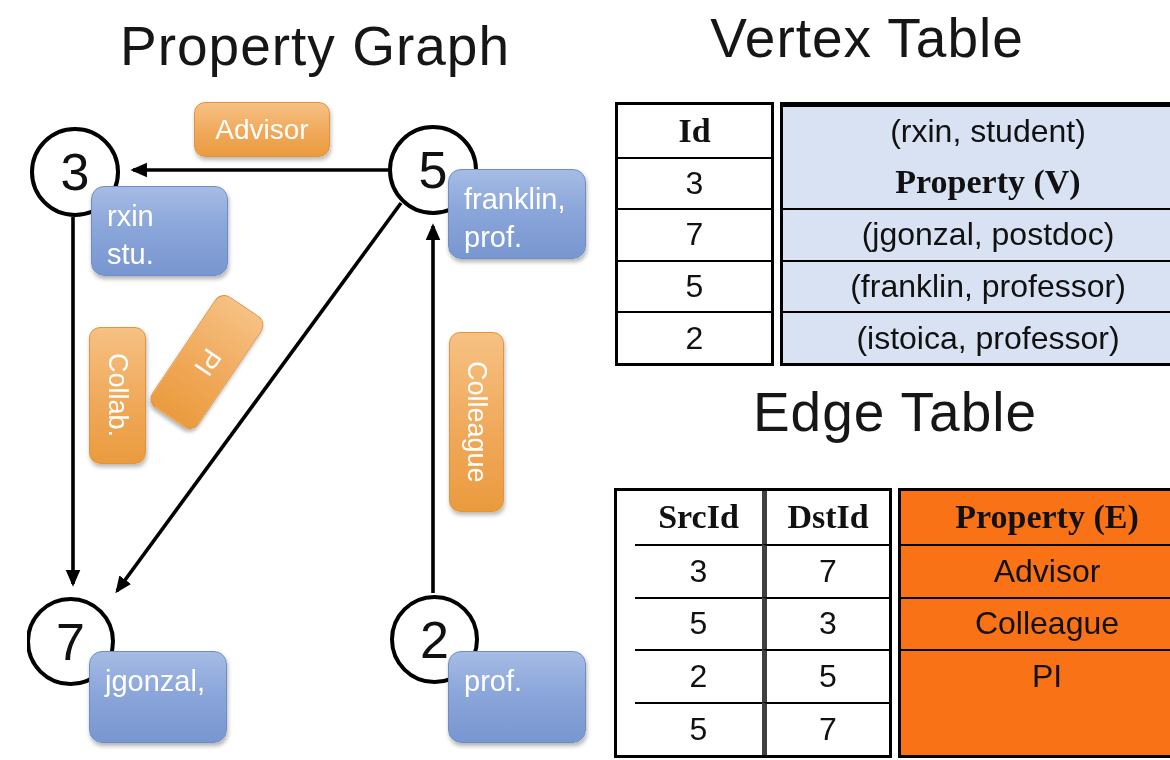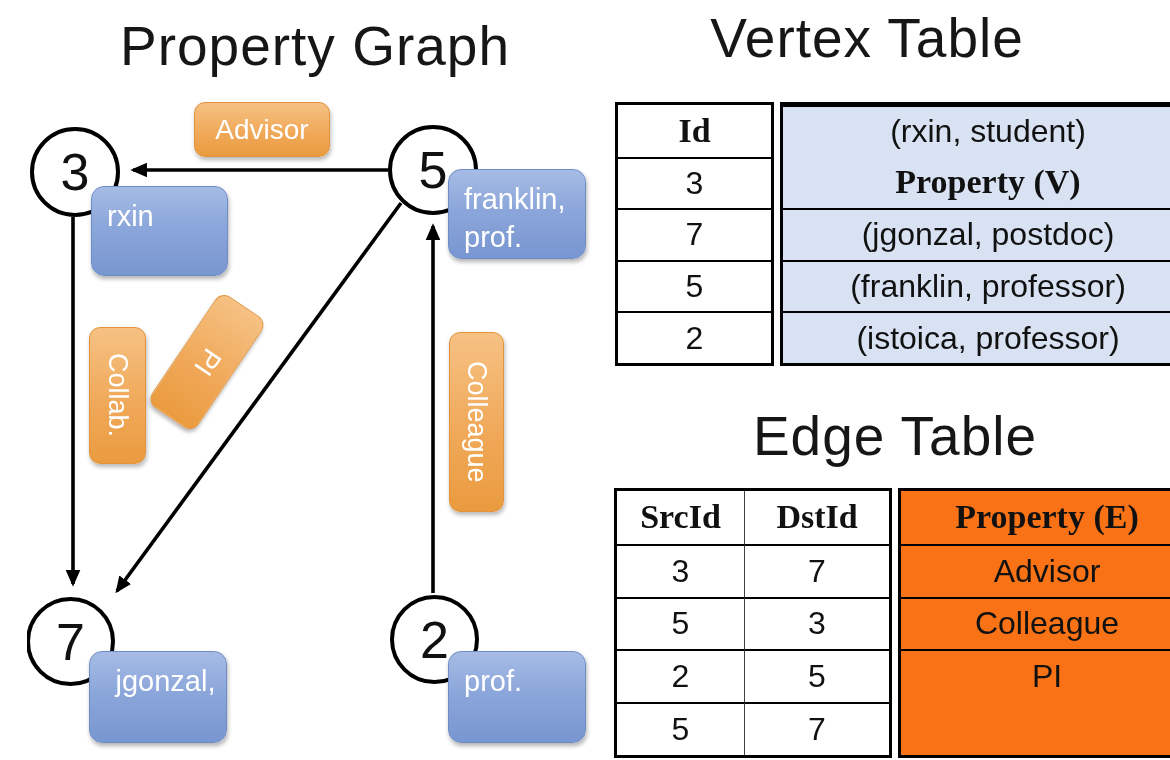--- a/index.html
+++ b/index.html
@@ -42,34 +42,34 @@
     border:3px solid #000;display:grid;grid-template-rows:repeat(5,1fr);
     background:#fff;z-index:1;
   }
   .tblock .cell{
     border-top:2px solid #000;
     display:flex;align-items:center;justify-content:center;
     font-size:32px;font-weight:300;white-space:nowrap;
   }
   .tblock .cell.r0{border-top:none;}
   .tblock .cell.hdr{font-weight:700;font-size:34px;font-family:Liberation Serif, serif;}
-  .twocol{grid-template-columns:127px 1fr;}
-  .twocol .cell.c1{border-left:1px solid #404040;}
+  .twocol{grid-template-columns:127px 1fr;padding-left:18px;}
+  .twocol .cell.c1{border-left:5px solid #404040;}
   .fill-blue{background:#D8E2F3;}
   .fill-tan{background:#f97316;}
   svg{position:absolute;left:0;top:0;z-index:1;}
 </style>
 </head>
 <body>
 
 <div id="canvas">
 
   <div class="abs big-title" style="left:288px;top:14px;">Property Graph</div>
   <div class="abs big-title" style="left:840px;top:6px;">Vertex Table</div>
-  <div class="abs big-title" style="left:868px;top:404px;">Edge Table</div>
+  <div class="abs big-title" style="left:868px;top:380px;">Edge Table</div>
 
   <svg width="580" height="760" viewBox="0 0 580 760">
     <defs>
       <marker id="arr" viewBox="0 0 10 10" refX="8.4" refY="5" markerWidth="4.6" markerHeight="4.6" orient="auto">
         <path d="M0,0.6 L10,5 L0,9.4 z" fill="#000"></path>
       </marker>
     </defs>
     <line x1="361" y1="170" x2="106" y2="170" stroke="#000" stroke-width="3.6" marker-end="url(#arr)"></line>
     <line x1="46" y1="217" x2="46" y2="584" stroke="#000" stroke-width="3.6" marker-end="url(#arr)"></line>
     <line x1="374" y1="203" x2="90" y2="591" stroke="#000" stroke-width="3.6" marker-end="url(#arr)"></line>
@@ -84,26 +84,27 @@
   </div>
   <div class="abs node" style="left:-1px;top:597px;width:89px;height:89px;">
     <span>7</span>
   </div>
   <div class="abs node" style="left:363px;top:595px;width:89px;height:89px;">
     <span>2</span>
   </div>
 
   <div class="abs vbox" style="left:64px;top:186px;width:137px;height:90px;">
     <div>rxin</div>
+    <div>stu.</div>
   </div>
   <div class="abs vbox" style="left:421px;top:169px;width:138px;height:90px;">
     <div>franklin,</div>
     <div>prof.</div>
   </div>
-  <div class="abs vbox" style="left:62px;top:651px;width:138px;height:92px;text-align:center;">
+  <div class="abs vbox" style="left:62px;top:651px;width:138px;height:92px;">
     <div>jgonzal,</div>
   </div>
   <div class="abs vbox" style="left:421px;top:651px;width:138px;height:92px;">
     <div>prof.</div>
   </div>
 
   <div class="abs ebox h" style="left:167px;top:102px;width:136px;height:55px;">Advisor</div>
   <div class="abs ebox v" style="left:62px;top:327px;width:57px;height:137px;">Collab.</div>
   <div class="abs ebox v" style="left:152px;top:295px;width:56px;height:134px;transform:rotate(34deg);">PI</div>
   <div class="abs ebox v" style="left:422px;top:332px;width:55px;height:180px;">Colleague</div>

